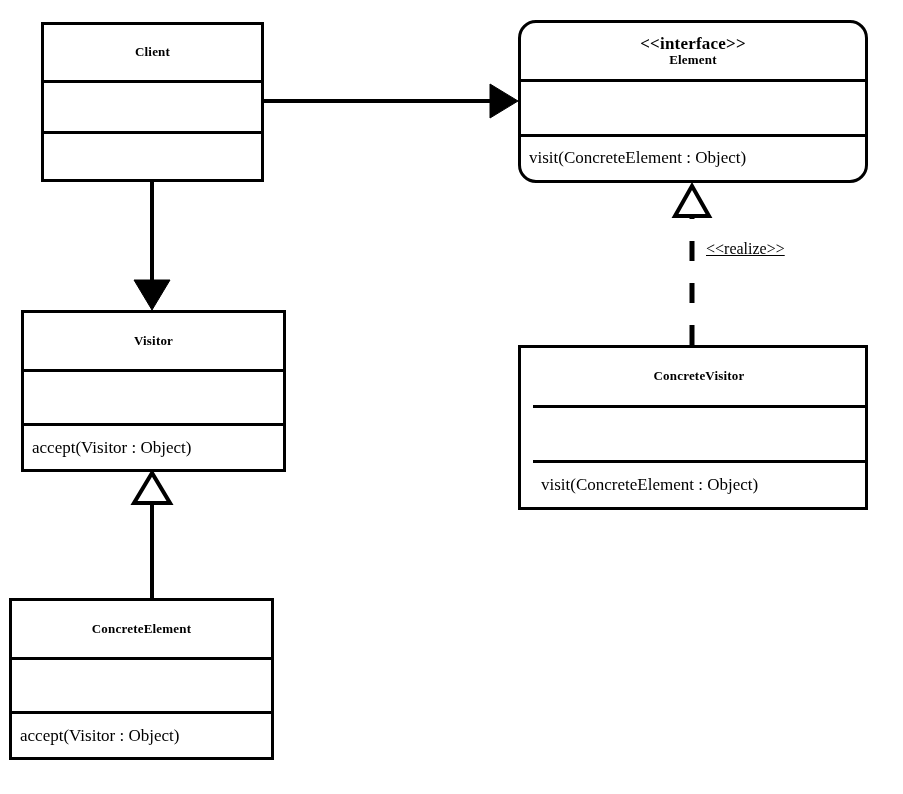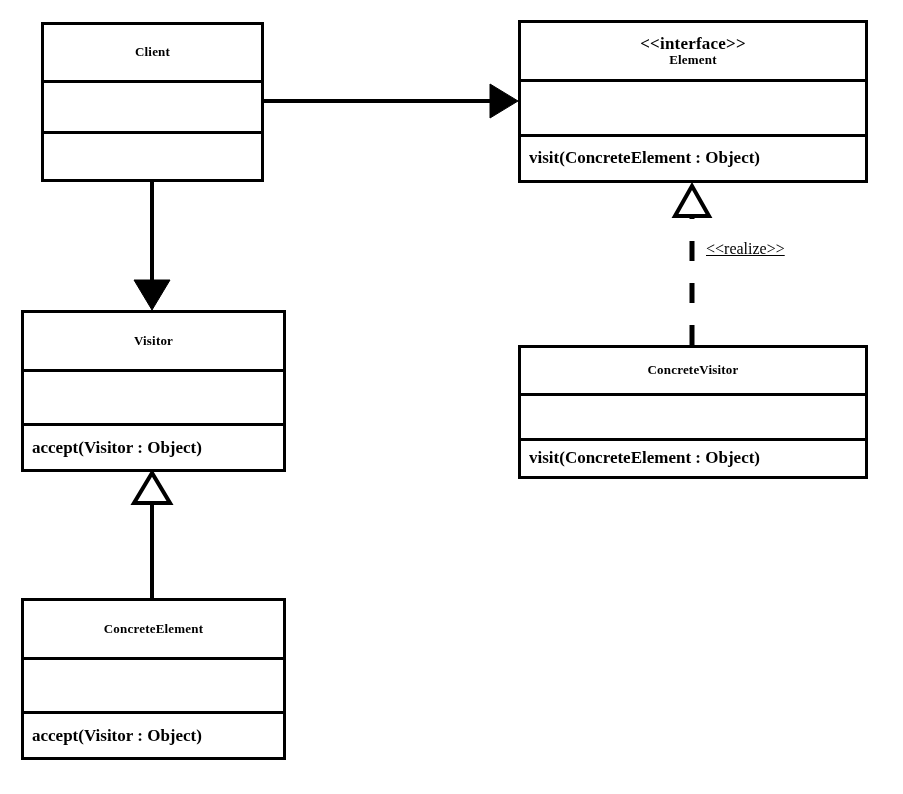--- a/index.html
+++ b/index.html
@@ -55,21 +55,21 @@
     font-weight: bold;
     letter-spacing: 0.2px;
   }
   .stereotype-line {
     font-size: 17px;
     font-weight: bold;
     letter-spacing: 0.2px;
   }
   .op-text {
     font-size: 17px;
-    font-weight: bold;
+    font-weight: normal;
     white-space: nowrap;
   }
 
   
   #connectors {
     position: absolute;
     left: 0;
     top: 0;
     width: 903px;
     height: 794px;
@@ -113,52 +113,52 @@
   <div class="edge-label" style="left:706px; top:240px;text-decoration:underline;">&lt;&lt;realize&gt;&gt;</div>
 
   <div class="uml-class" style="left:41px; top:22px; width:223px; height:160px;">
     <div class="compartment title-comp" style="height:56px;">
       <span class="class-name">Client</span>
     </div>
     <div class="compartment attrs-comp" style="height:52px;"></div>
     <div class="compartment ops-comp" style="height:49px;"></div>
   </div>
 
-  <div class="uml-class" style="left:518px; top:20px; width:350px; height:163px;">
+  <div class="uml-class" style="left:518px; top:20px; width:350px; height:163px;border-radius:18px;">
     <div class="compartment title-comp" style="height:57px;">
       <span class="stereotype-line">&lt;&lt;interface&gt;&gt;</span>
       <span class="class-name">Element</span>
     </div>
     <div class="compartment attrs-comp" style="height:56px;"></div>
     <div class="compartment ops-comp" style="height:47px;">
       <span class="op-text">visit(ConcreteElement : Object)</span>
     </div>
   </div>
 
   <div class="uml-class" style="left:21px; top:310px; width:265px; height:162px;">
     <div class="compartment title-comp" style="height:56px;">
       <span class="class-name">Visitor</span>
     </div>
     <div class="compartment attrs-comp" style="height:54px;"></div>
     <div class="compartment ops-comp" style="height:46px;">
       <span class="op-text">accept(Visitor : Object)</span>
     </div>
   </div>
 
-  <div class="uml-class" style="left:518px; top:345px; width:350px; height:134px;">
+  <div class="uml-class" style="left:518px; top:345px; width:350px; height:165px;padding-left:12px;">
     <div class="compartment title-comp" style="height:57px;">
       <span class="class-name">ConcreteVisitor</span>
     </div>
     <div class="compartment attrs-comp" style="height:55px;"></div>
     <div class="compartment ops-comp" style="height:47px;">
       <span class="op-text">visit(ConcreteElement : Object)</span>
     </div>
   </div>
 
-  <div class="uml-class" style="left:21px; top:598px; width:265px; height:162px;">
+  <div class="uml-class" style="left:9px; top:598px; width:265px; height:162px;">
     <div class="compartment title-comp" style="height:56px;">
       <span class="class-name">ConcreteElement</span>
     </div>
     <div class="compartment attrs-comp" style="height:54px;"></div>
     <div class="compartment ops-comp" style="height:46px;">
       <span class="op-text">accept(Visitor : Object)</span>
     </div>
   </div>
 
 </div>

